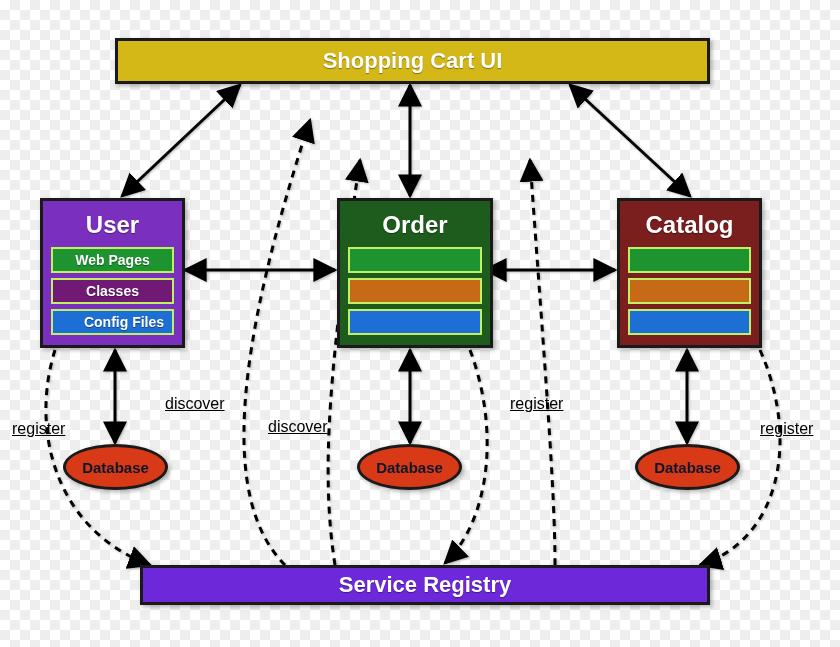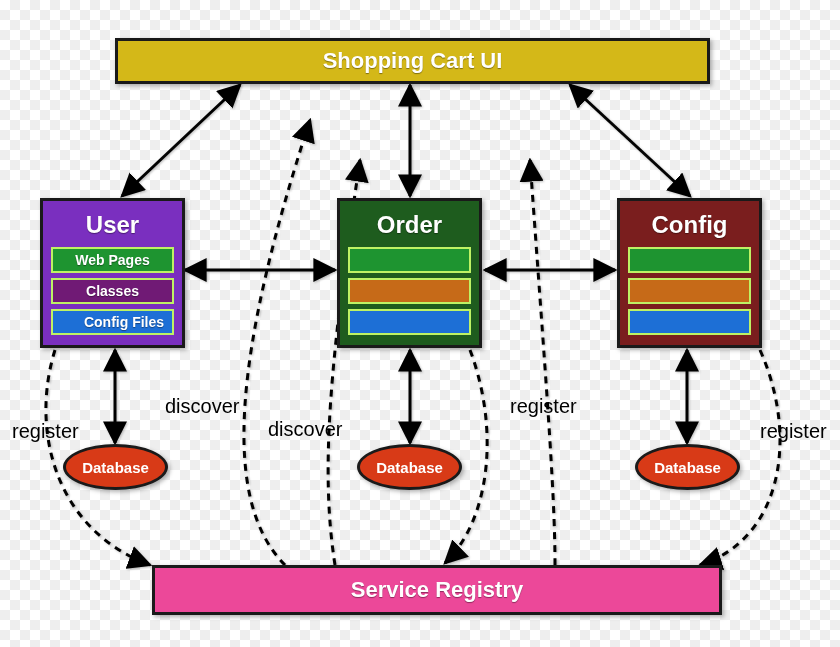--- a/index.html
+++ b/index.html
@@ -64,27 +64,28 @@
   }
   .ellipse {
     position: absolute;
     border: 3px solid #1a1a1a;
     border-radius: 50%;
     display: flex;
     align-items: center;
     justify-content: center;
     font-weight: 700;
     font-size: 15px;
-    color: #ffffff;
+    color: #0f172a;
     filter: drop-shadow(2px 2px 2px rgba(0,0,0,0.3));
   }
   .label {
     position: absolute;
-    font-size: 20px;
+    font-size: 16px;
     color: #000;
+    text-decoration: underline;
   }
 </style>
 </head>
 <body>
 
 <svg class="overlay">
   <defs>
     <marker id="ah" viewBox="0 0 10 10" refX="9" refY="5" markerWidth="8" markerHeight="8" orient="auto-start-reverse">
       <path d="M 0 0 L 10 5 L 0 10 z" fill="#000"></path>
     </marker>
@@ -129,49 +130,49 @@
     </div>
     <div class="slot" style="background:#701a75;justify-content:center;">
       <span>Classes</span>
     </div>
     <div class="slot" style="background:#1D6FD6;padding-left:23px;">
       <span>Config Files</span>
     </div>
   </div>
 </div>
 
-<div class="box svc" style="left:337px; top:198px; width:145px; height:150px; background:#1E5C1E;">
+<div class="box svc" style="left:337px; top:198px; width:156px; height:150px; background:#1E5C1E;">
   <div class="svc-title">Order</div>
   <div class="svc-inner">
     <div class="slot" style="background:#1E9430;"></div>
     <div class="slot" style="background:#C66A18;"></div>
     <div class="slot" style="background:#1D6FD6;"></div>
   </div>
 </div>
 
 <div class="box svc" style="left:617px; top:198px; width:145px; height:150px; background:#7A1E1E;">
-  <div class="svc-title">Config</div>
+  <div class="svc-title">Catalog</div>
   <div class="svc-inner">
     <div class="slot" style="background:#1E9430;"></div>
     <div class="slot" style="background:#C66A18;"></div>
     <div class="slot" style="background:#1D6FD6;"></div>
   </div>
 </div>
 
 <div class="ellipse" style="left:63px; top:444px; width:105px; height:46px; background:#D83A17;">
   <span>Database</span>
 </div>
 <div class="ellipse" style="left:357px; top:444px; width:105px; height:46px; background:#D83A17;">
   <span>Database</span>
 </div>
 <div class="ellipse" style="left:635px; top:444px; width:105px; height:46px; background:#D83A17;">
   <span>Database</span>
 </div>
 
-<div class="box bar" style="left:140px; top:565px; width:570px; height:50px; background:#ec4899;margin-left:12px;">
+<div class="box bar" style="left:140px; top:565px; width:570px; height:40px; background:#6d28d9;">
   <span>Service Registry</span>
 </div>
 
 <div class="label" style="left:12px; top:420px;">
   <span>register</span>
 </div>
 <div class="label" style="left:165px; top:395px;">
   <span>discover</span>
 </div>
 <div class="label" style="left:268px; top:418px;">

